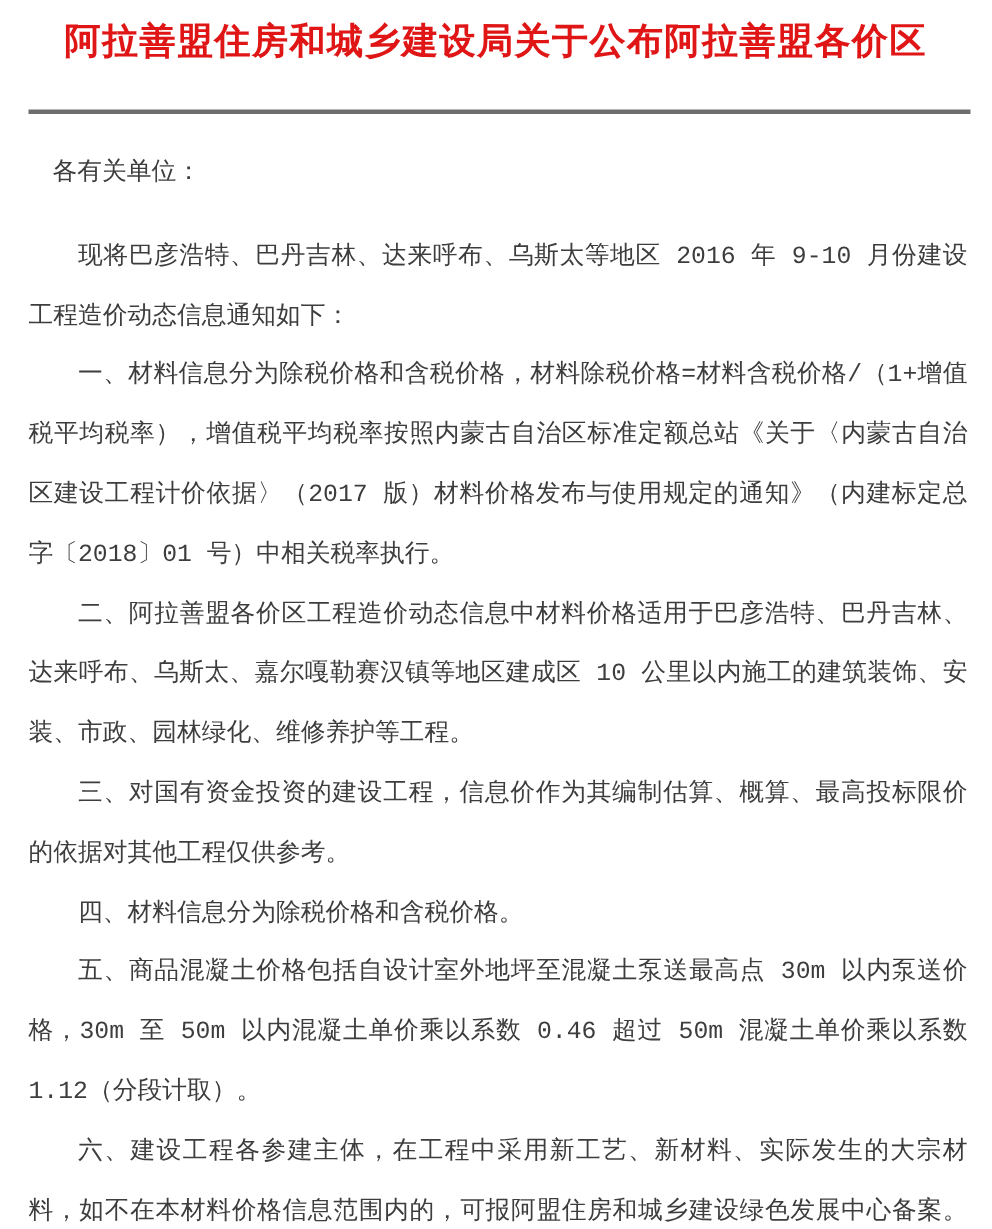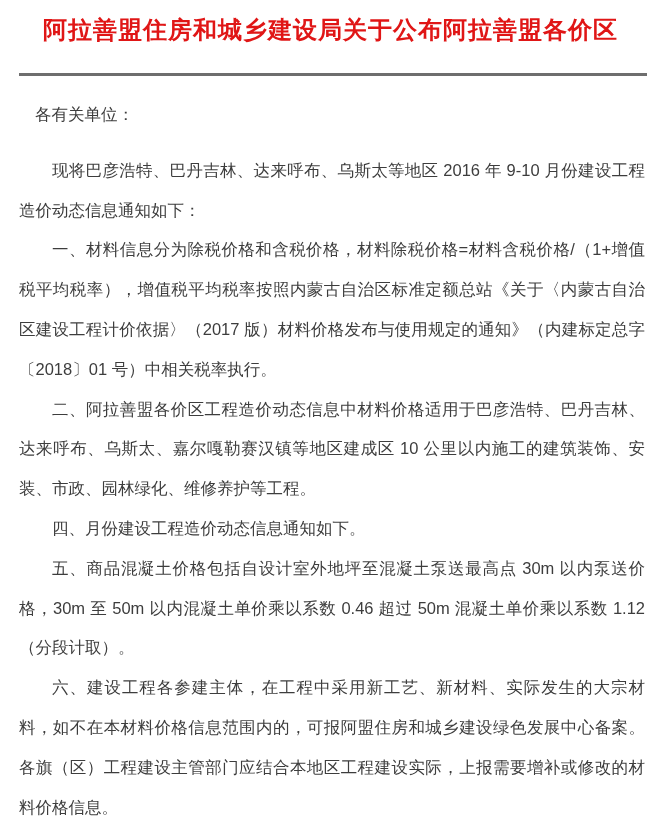--- a/index.html
+++ b/index.html
@@ -11,20 +11,21 @@
   body {
     width: 661px;
     height: 819px;
     overflow: hidden;
     font-family: "Liberation Sans", "DejaVu Sans", sans-serif;
   }
   .doc {
     width: 661px;
     height: 669px;
     background: #ffffff;
+    font-family: Liberation Mono, monospace;
   }
   .title-line {
     color: #e01616;
     font-weight: bold;
     font-size: 24px;
     line-height: 34px;
     text-align: center;
     letter-spacing: 1px;
     white-space: nowrap;
   }
@@ -65,21 +66,22 @@
   <div class="body-text">
 
     <p class="salutation">各有关单位：</p>
 
     <p class="para">现将巴彦浩特、巴丹吉林、达来呼布、乌斯太等地区 2016 年 9-10 月份建设工程造价动态信息通知如下：</p>
 
     <p class="para">一、材料信息分为除税价格和含税价格，材料除税价格=材料含税价格/（1+增值税平均税率），增值税平均税率按照内蒙古自治区标准定额总站《关于〈内蒙古自治区建设工程计价依据〉（2017 版）材料价格发布与使用规定的通知》（内建标定总字〔2018〕01 号）中相关税率执行。</p>
 
     <p class="para">二、阿拉善盟各价区工程造价动态信息中材料价格适用于巴彦浩特、巴丹吉林、达来呼布、乌斯太、嘉尔嘎勒赛汉镇等地区建成区 10 公里以内施工的建筑装饰、安装、市政、园林绿化、维修养护等工程。</p>
 
+    <p class="para">三、对国有资金投资的建设工程，信息价作为其编制估算、概算、最高投标限价的依据对其他工程仅供参考。</p>
 
-    <p class="para">四、月份建设工程造价动态信息通知如下。</p>
+    <p class="para">四、材料信息分为除税价格和含税价格。</p>
 
     <p class="para">五、商品混凝土价格包括自设计室外地坪至混凝土泵送最高点 30m 以内泵送价格，30m 至 50m 以内混凝土单价乘以系数 0.46 超过 50m 混凝土单价乘以系数 1.12（分段计取）。</p>
 
     <p class="para">六、建设工程各参建主体，在工程中采用新工艺、新材料、实际发生的大宗材料，如不在本材料价格信息范围内的，可报阿盟住房和城乡建设绿色发展中心备案。各旗（区）工程建设主管部门应结合本地区工程建设实际，上报需要增补或修改的材料价格信息。</p>
 
   </div>
 </div>
 
 </body></html>

